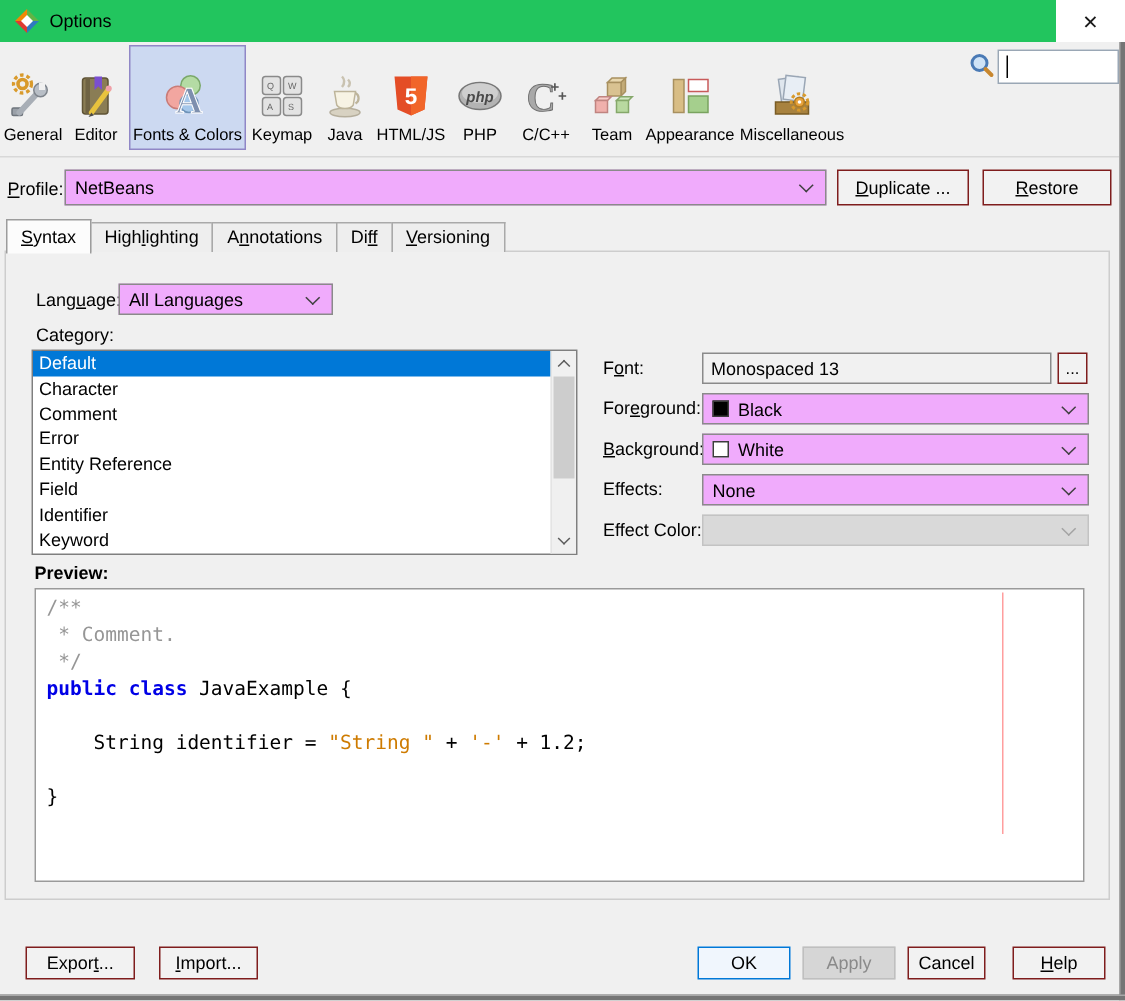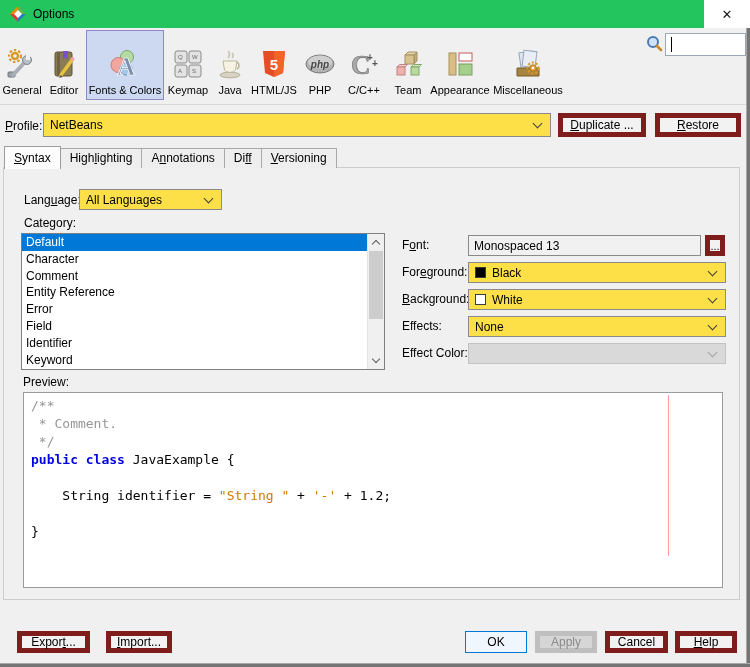--- a/index.html
+++ b/index.html
@@ -27,29 +27,29 @@
   .tb-item.sel { background:#ccd9f1; border:1px solid #9087c6; }
   .w40{width:40px}.w44{width:44px}.w78{width:78px}.w48{width:48px}.w36{width:36px}.w52{width:52px}.w64{width:64px}.w72{width:72px}
 
   .search-ico { position:absolute; left:646px; top:7px; width:17px; height:17px; }
   .search-input { position:absolute; left:665px; top:5px; width:81px; height:23px; border:1px solid #9aa7b5; background:#fff; font:12px "Liberation Sans",sans-serif; padding-left:4px; }
   .caret { position:absolute; left:671px; top:9px; width:1px; height:15px; background:#000; }
 
   
   .lbl { white-space:nowrap; }
   .profile-label { position:absolute; left:5px; top:119px; }
-  .combo { position:absolute; background:#fde047; border:1px solid #8a8a8a; }
+  .combo { position:absolute; background:#f0abfc; border:1px solid #8a8a8a; }
   .combo .val { position:absolute; left:6px; top:50%; transform:translateY(-50%); white-space:nowrap; }
   .combo::after { content:''; position:absolute; right:9px; top:50%; width:6px; height:6px;
     border-right:1.4px solid #3f3f3f; border-bottom:1.4px solid #3f3f3f; transform:translateY(-72%) rotate(45deg); }
   .combo.disabled { background:#d9d9d9; border-color:#c3c3c3; }
   .combo.disabled::after { border-color:#a3a3a3; }
   .profile-combo { left:43px; top:113px; width:508px; height:24px; }
 
-  .btn { position:absolute; background:#f2f2f2; border:5px solid #7f1d1d; font:12px "Liberation Sans",sans-serif;
+  .btn { position:absolute; background:#f2f2f2; border:1px solid #7f1d1d; font:12px "Liberation Sans",sans-serif;
     display:flex; align-items:center; justify-content:center; white-space:nowrap; }
   .btn.primary { border:1px solid #0078d7; background:#f0f6fd; }
   .btn.disabled { background:#d6d6d6; border-color:#bfbfbf; color:#8a8a8a; }
   .duplicate-btn { left:558px; top:113px; width:88px; height:24px; }
   .restore-btn  { left:655px; top:113px; width:86px; height:24px; }
 
   
   .tabs { position:absolute; left:4px; top:145px; height:23px; display:flex; align-items:flex-end; z-index:5; }
   .tab { height:20px; padding:0 9px; line-height:19px; background:#eeeeee; border:1px solid #a9a9a9; border-bottom:none; margin-right:-1px; white-space:nowrap; }
   .tab.active { height:23px; line-height:22px; background:#fcfcfc; border-color:#9c9c9c; margin-bottom:-1px; z-index:6; position:relative; }
@@ -70,35 +70,35 @@
   .sb-up { top:0; } .sb-up::after { top:7px; transform:rotate(-135deg); }
   .sb-down { bottom:0; } .sb-down::after { bottom:7px; transform:rotate(45deg); }
   .sb-thumb { position:absolute; left:1px; right:1px; top:17px; height:68px; background:#cdcdcd; }
 
   .fld-label { position:absolute; left:398px; white-space:nowrap; }
   .font-field { position:absolute; left:464px; top:67px; width:233px; height:21px; background:#f1f1f1; border:1px solid #8a8a8a; font:12px "Liberation Sans",sans-serif; padding-left:5px; }
   .browse-btn { left:701px; top:67px; width:20px; height:21px; font-size:11px; }
   .cmb-row { left:464px; width:258px; height:21px; }
   .sw { display:inline-block; width:11px; height:11px; border:1px solid #3c3c3c; vertical-align:-1px; margin-right:6px; }
 
-  .preview-label { position:absolute; left:19px; top:207px; }
+  .preview-label { position:absolute; left:19px; top:207px;font-weight:bold; }
   .preview-box { position:absolute; left:19px; top:224px; width:700px; height:196px; background:#fff; border:1px solid #9a9a9a; overflow:hidden; }
   .margin-line { position:absolute; left:644px; top:2px; width:1px; height:161px; background:#ff9e9e; }
   .code { position:absolute; left:7px; top:4px; font-family:"DejaVu Sans Mono", monospace; font-size:13px; }
   .code-line { height:18px; line-height:18px; white-space:pre; }
   .cmt { color:#969696; }
   .kw  { color:#0000e6; font-weight:bold; }
   .str { color:#ce7b00; }
 
   
   .export-btn { left:17px;  top:631px; width:73px; height:22px; }
   .import-btn { left:106px; top:631px; width:66px; height:22px; }
   .ok-btn     { left:465px; top:631px; width:62px; height:22px; }
   .apply-btn  { left:535px; top:631px; width:62px; height:22px; }
-  .cancel-btn { left:605px; top:631px; width:63px; height:22px; }
+  .cancel-btn { left:605px; top:631px; width:52px; height:22px; }
   .help-btn   { left:675px; top:631px; width:62px; height:22px; }
 
   
   .edge-r { position:absolute; right:0; top:28px; bottom:0; width:4px; background:#757575; border-left:1px solid #a8a8a8; }
   .edge-b { position:absolute; left:0; bottom:0; width:100%; height:4px; background:#757575; border-top:1px solid #a8a8a8; }
 </style>
 </head>
 <body>
 
 <div class="win">
@@ -301,22 +301,22 @@
     <div class="combo lang-combo">
       <span class="val">All Languages</span>
     </div>
 
     <span class="lbl cat-label"><span>Cate</span><u>g</u><span>ory:</span></span>
 
     <div class="cat-list">
       <div class="cat-item selected">Default</div>
       <div class="cat-item">Character</div>
       <div class="cat-item">Comment</div>
+      <div class="cat-item">Error</div>
       <div class="cat-item">Entity Reference</div>
-      <div class="cat-item">Error</div>
       <div class="cat-item">Field</div>
       <div class="cat-item">Identifier</div>
       <div class="cat-item">Keyword</div>
       <div class="sb">
         <div class="sb-btn sb-up"></div>
         <div class="sb-thumb"></div>
         <div class="sb-btn sb-down"></div>
       </div>
     </div>
 

